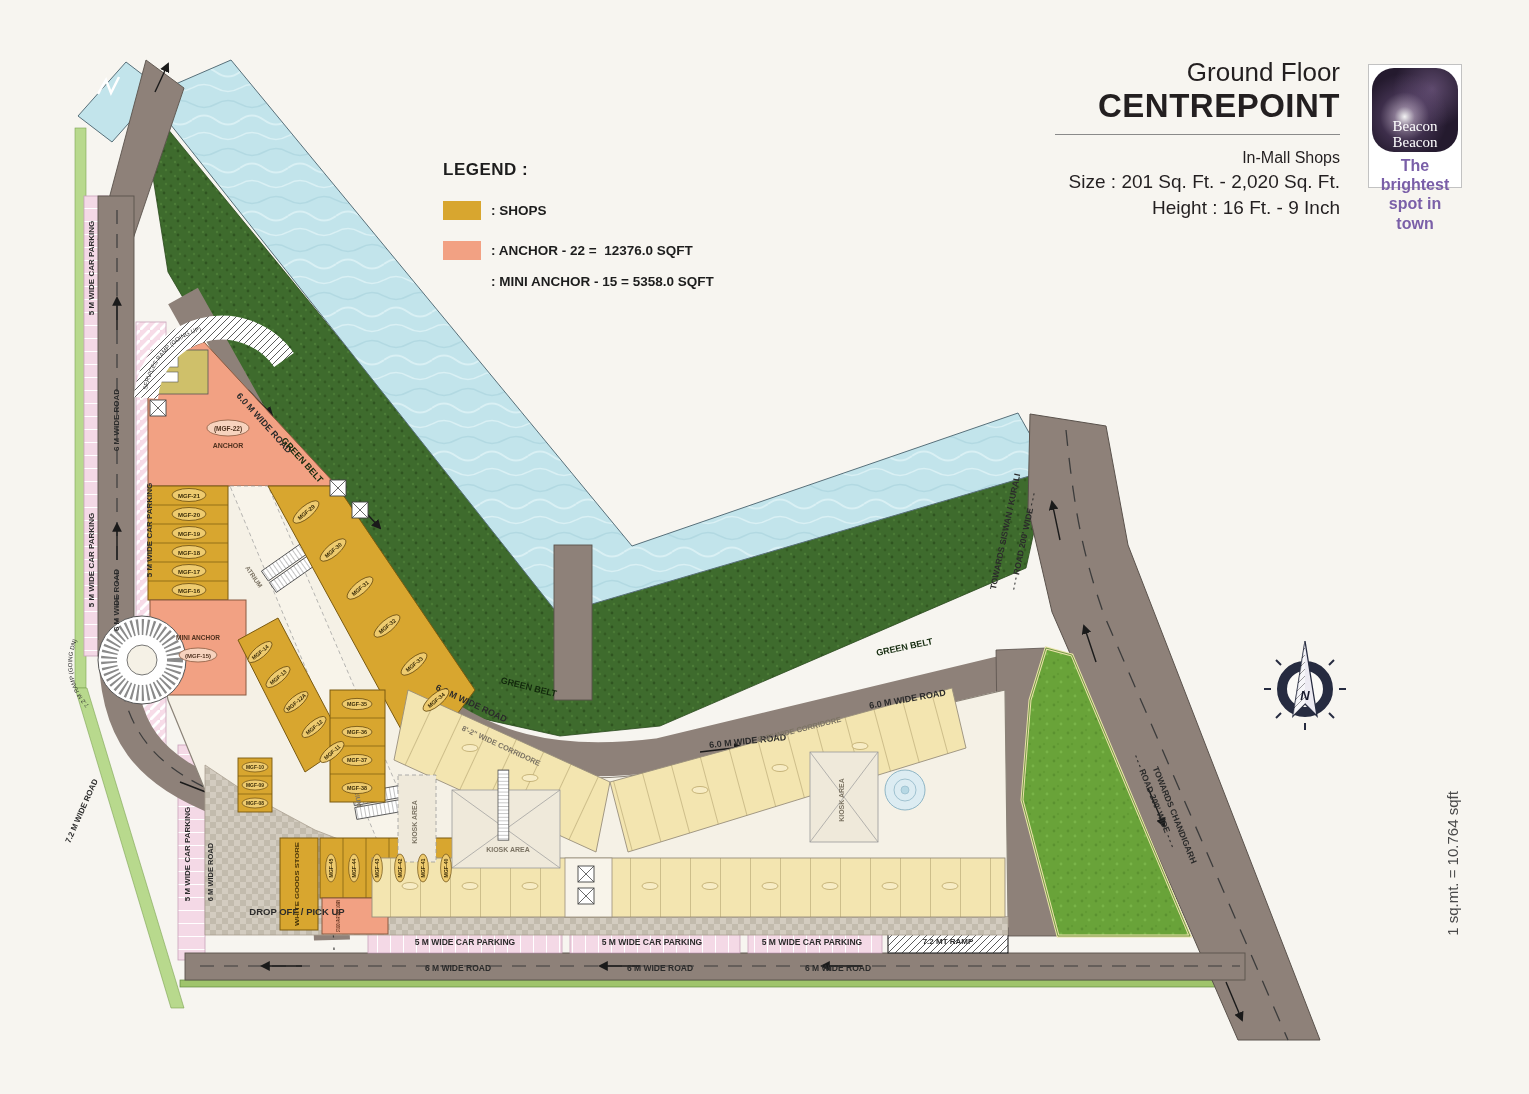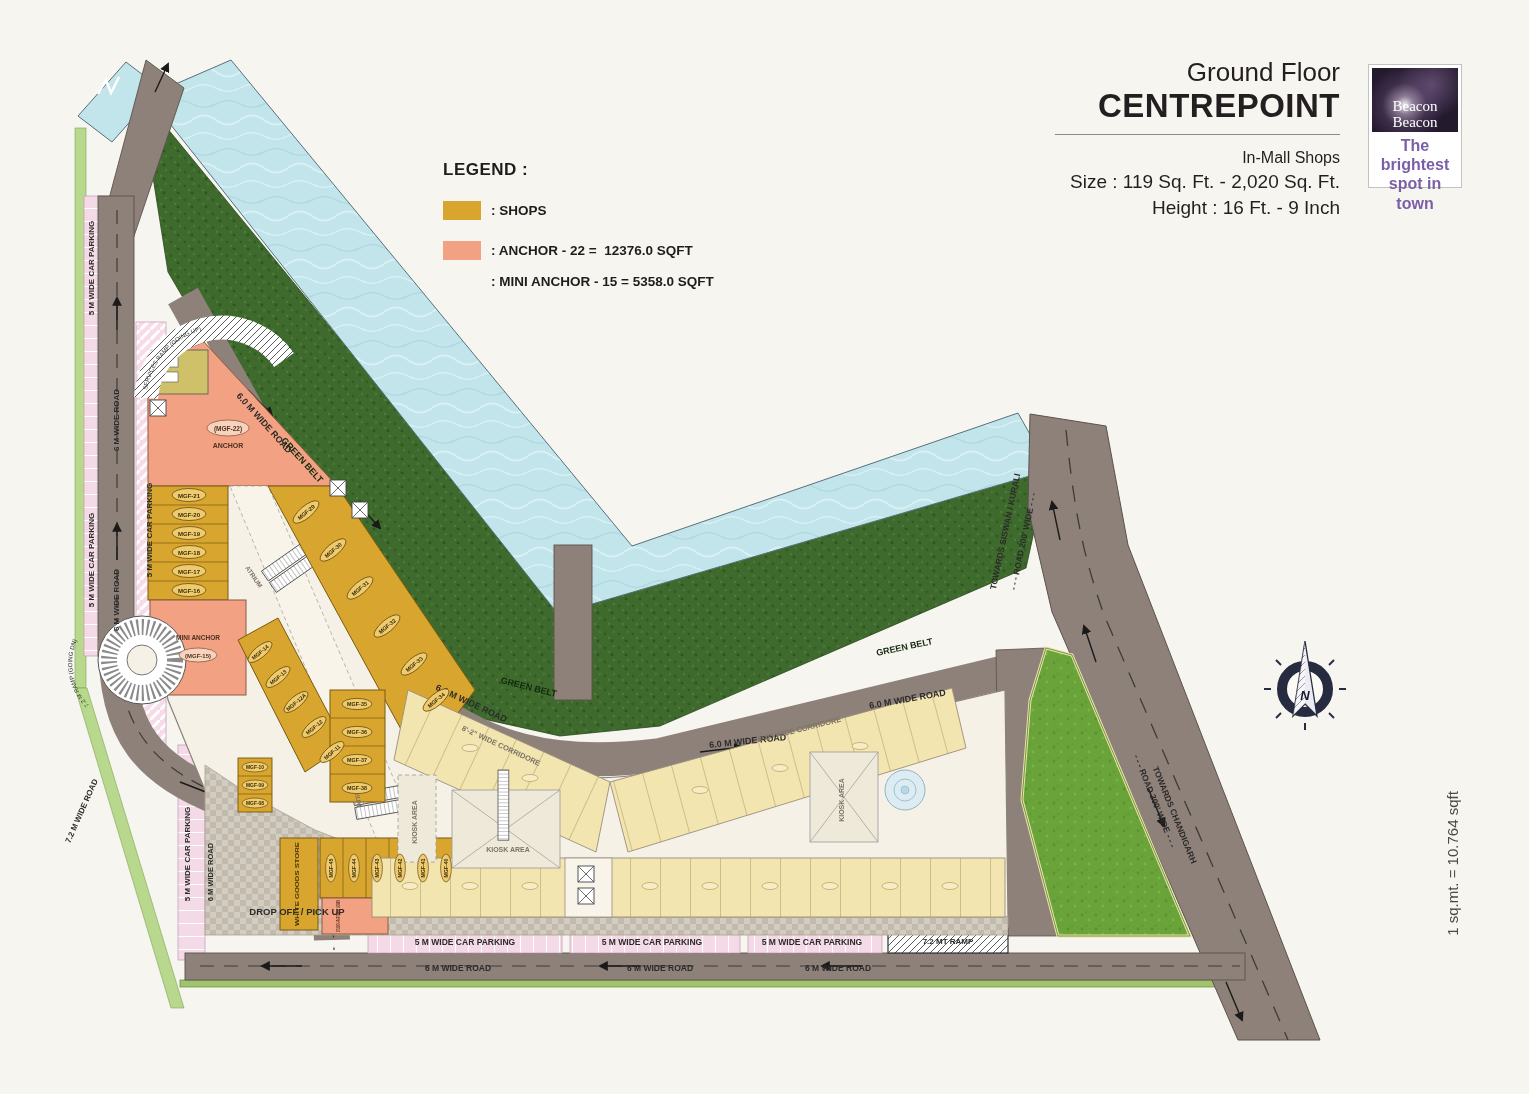--- a/index.html
+++ b/index.html
@@ -13,24 +13,24 @@
   #titleblock{position:absolute;left:1055px;top:55px;width:285px;text-align:right;color:#231f20;}
   #tb-title{font-size:33px;font-weight:800;letter-spacing:.5px;line-height:1.1;}
   #tb-sub{font-size:26px;font-weight:400;margin-top:2px;}
   #tb-rule{border:none;border-top:1.5px solid #8a8a8a;margin:10px 0 14px 0;}
   #tb-cat{font-size:16px;}
   .tb-line{font-size:19px;margin-top:4px;}
   .tb-line b{font-weight:normal;}
   
   #logo{position:absolute;left:1368px;top:64px;width:94px;height:124px;background:#ffffff;
         border:1px solid #c2c2c2;box-sizing:border-box;padding:3px;}
-  #logo-photo{position:relative;width:100%;height:64px;
+  #logo-photo{position:relative;width:100%;height:84px;
         background:radial-gradient(circle at 38% 58%, rgba(255,255,255,.95) 0%, rgba(216,195,225,.55) 14%, rgba(110,85,130,.35) 34%, rgba(0,0,0,0) 60%),
                    radial-gradient(circle at 70% 25%, rgba(150,120,170,.5) 0%, rgba(0,0,0,0) 45%),
-                   #241a2e;}
+                   #241a2e;border-radius:22px;}
   #logo-brand{position:absolute;left:0;right:0;bottom:2px;text-align:center;color:#ffffff;
         font-family:"Liberation Serif",serif;font-size:15px;line-height:1.02;}
   #logo-tag{margin-top:4px;text-align:center;color:#7a5fa8;font-size:16px;font-weight:bold;line-height:1.2;}
   
   #legend{position:absolute;left:443px;top:160px;color:#1d1d1d;}
   #legend-heading{font-size:17px;font-weight:bold;letter-spacing:.5px;}
   .lg-row{display:flex;align-items:center;margin-top:21px;}
   .lg-swatch{width:38px;height:19px;margin-right:10px;flex:0 0 auto;}
   .lg-text{font-size:13.5px;font-weight:bold;white-space:pre;}
   .lg-indent{margin-left:48px;margin-top:14px;}
@@ -466,21 +466,21 @@
     </g>
   </g>
 </svg>
 
 
 <div id="titleblock">
   <div id="tb-sub">Ground Floor</div>
   <div id="tb-title">CENTREPOINT</div>
   <hr id="tb-rule">
   <div id="tb-cat">In-Mall Shops</div>
-  <div class="tb-line"><b>Size : </b><span>119 Sq. Ft. - 2,020 Sq. Ft.</span></div>
+  <div class="tb-line"><b>Size : </b><span>201 Sq. Ft. - 2,020 Sq. Ft.</span></div>
   <div class="tb-line"><b>Height : </b><span>16 Ft. - 9 Inch</span></div>
 </div>
 
 
 <div id="logo">
   <div id="logo-photo">
     <div id="logo-brand">
       <div>Beacon</div>
       <div>Beacon</div>
     </div>

